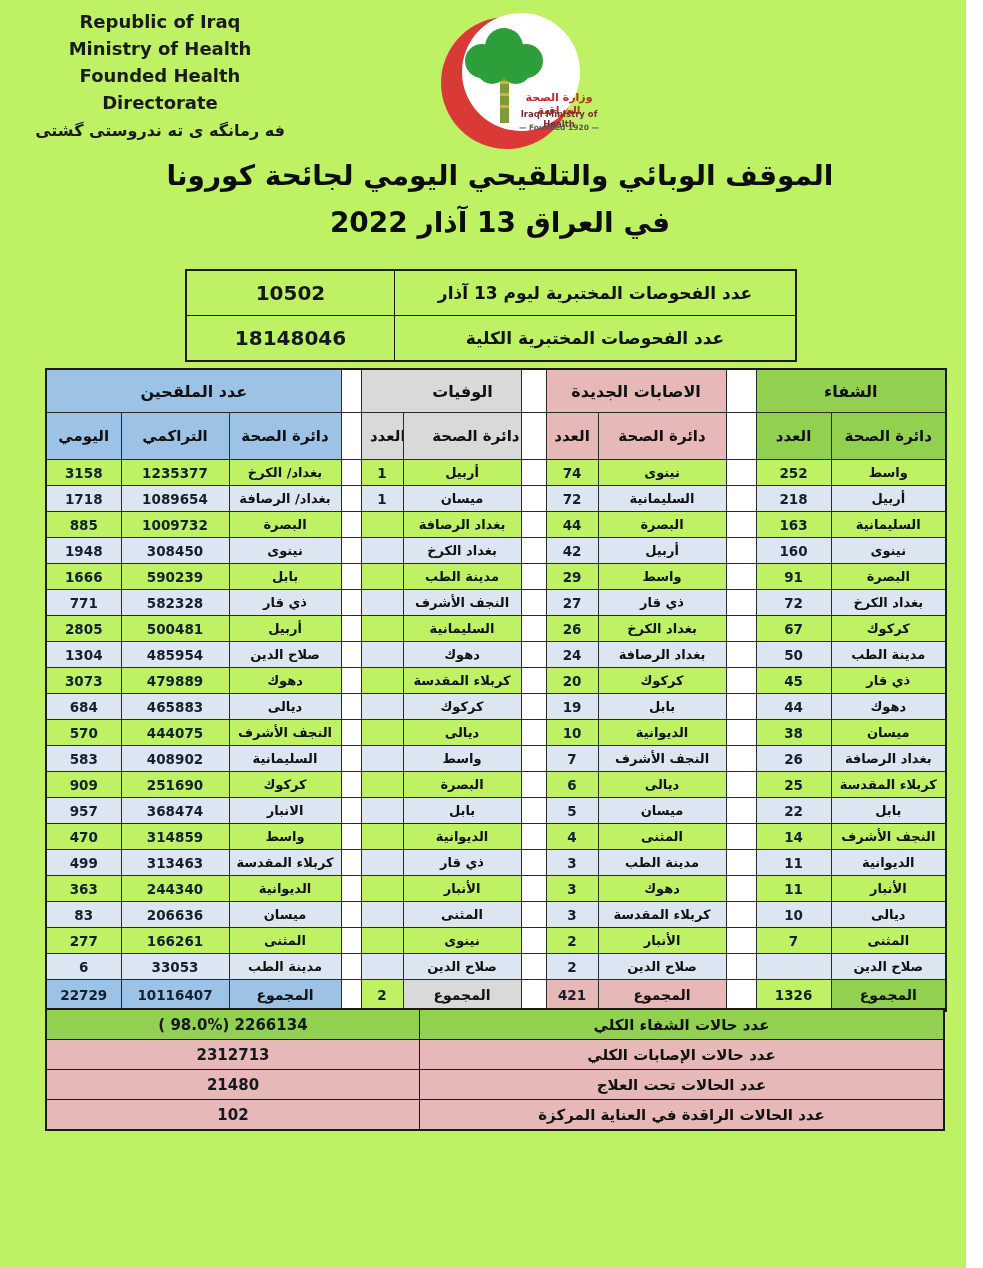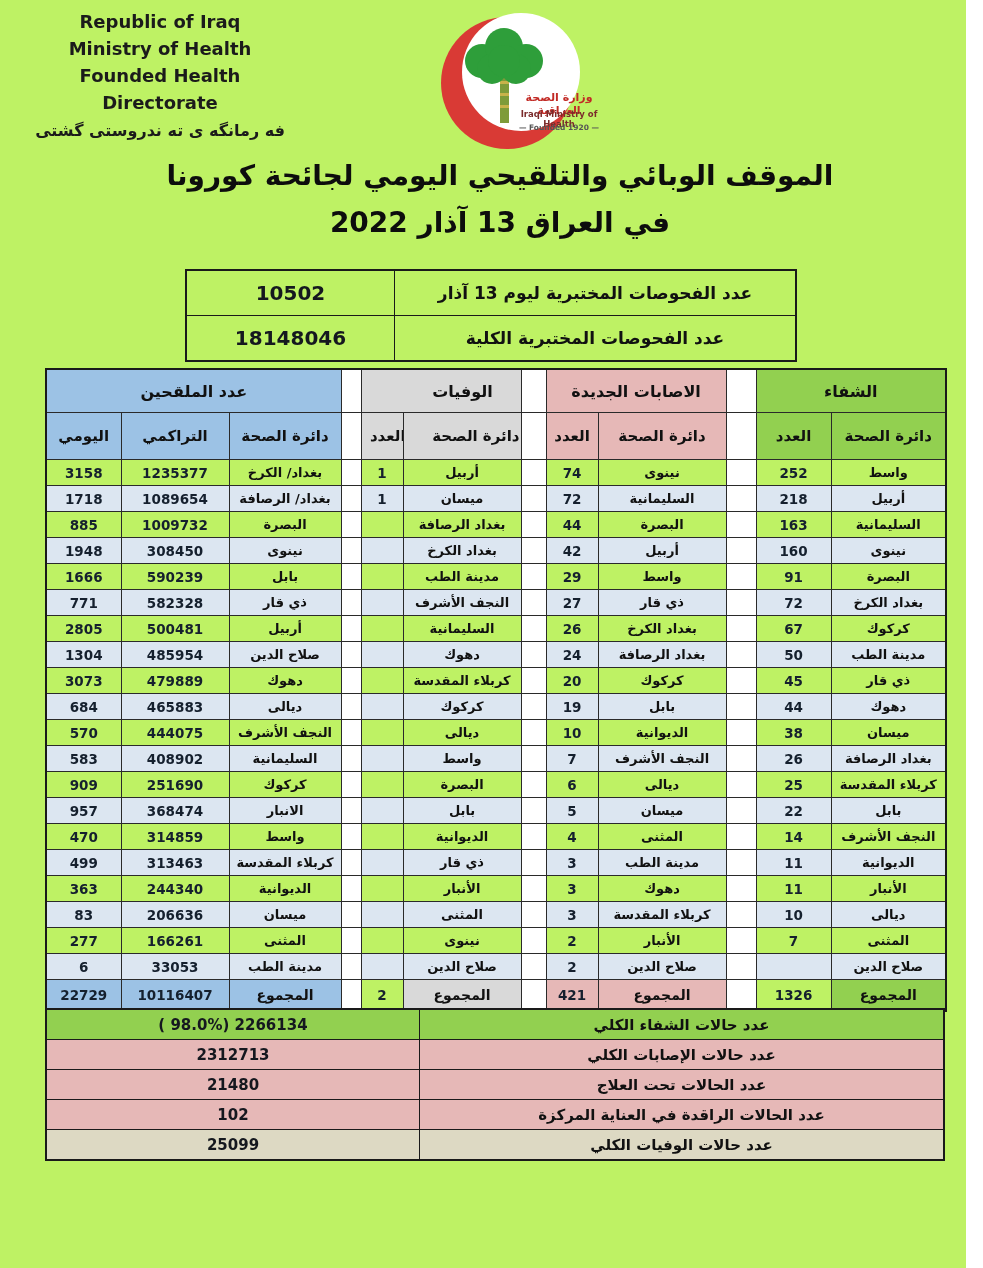--- a/index.html
+++ b/index.html
@@ -460,20 +460,16 @@
           <td class="s-lab sum-pink" dir="rtl">عدد حالات الإصابات الكلي</td>
         </tr>
         <tr>
           <td class="s-val sum-pink">21480</td>
           <td class="s-lab sum-pink" dir="rtl">عدد الحالات تحت العلاج</td>
         </tr>
         <tr>
           <td class="s-val sum-pink">102</td>
           <td class="s-lab sum-pink" dir="rtl">عدد الحالات الراقدة في العناية المركزة</td>
         </tr>
-        <tr>
-          <td class="s-val sum-beige">25099</td>
-          <td class="s-lab sum-beige" dir="rtl">عدد حالات الوفيات الكلي</td>
-        </tr>
       </tbody>
   </table>
 
 </div>
 
 </body></html>

